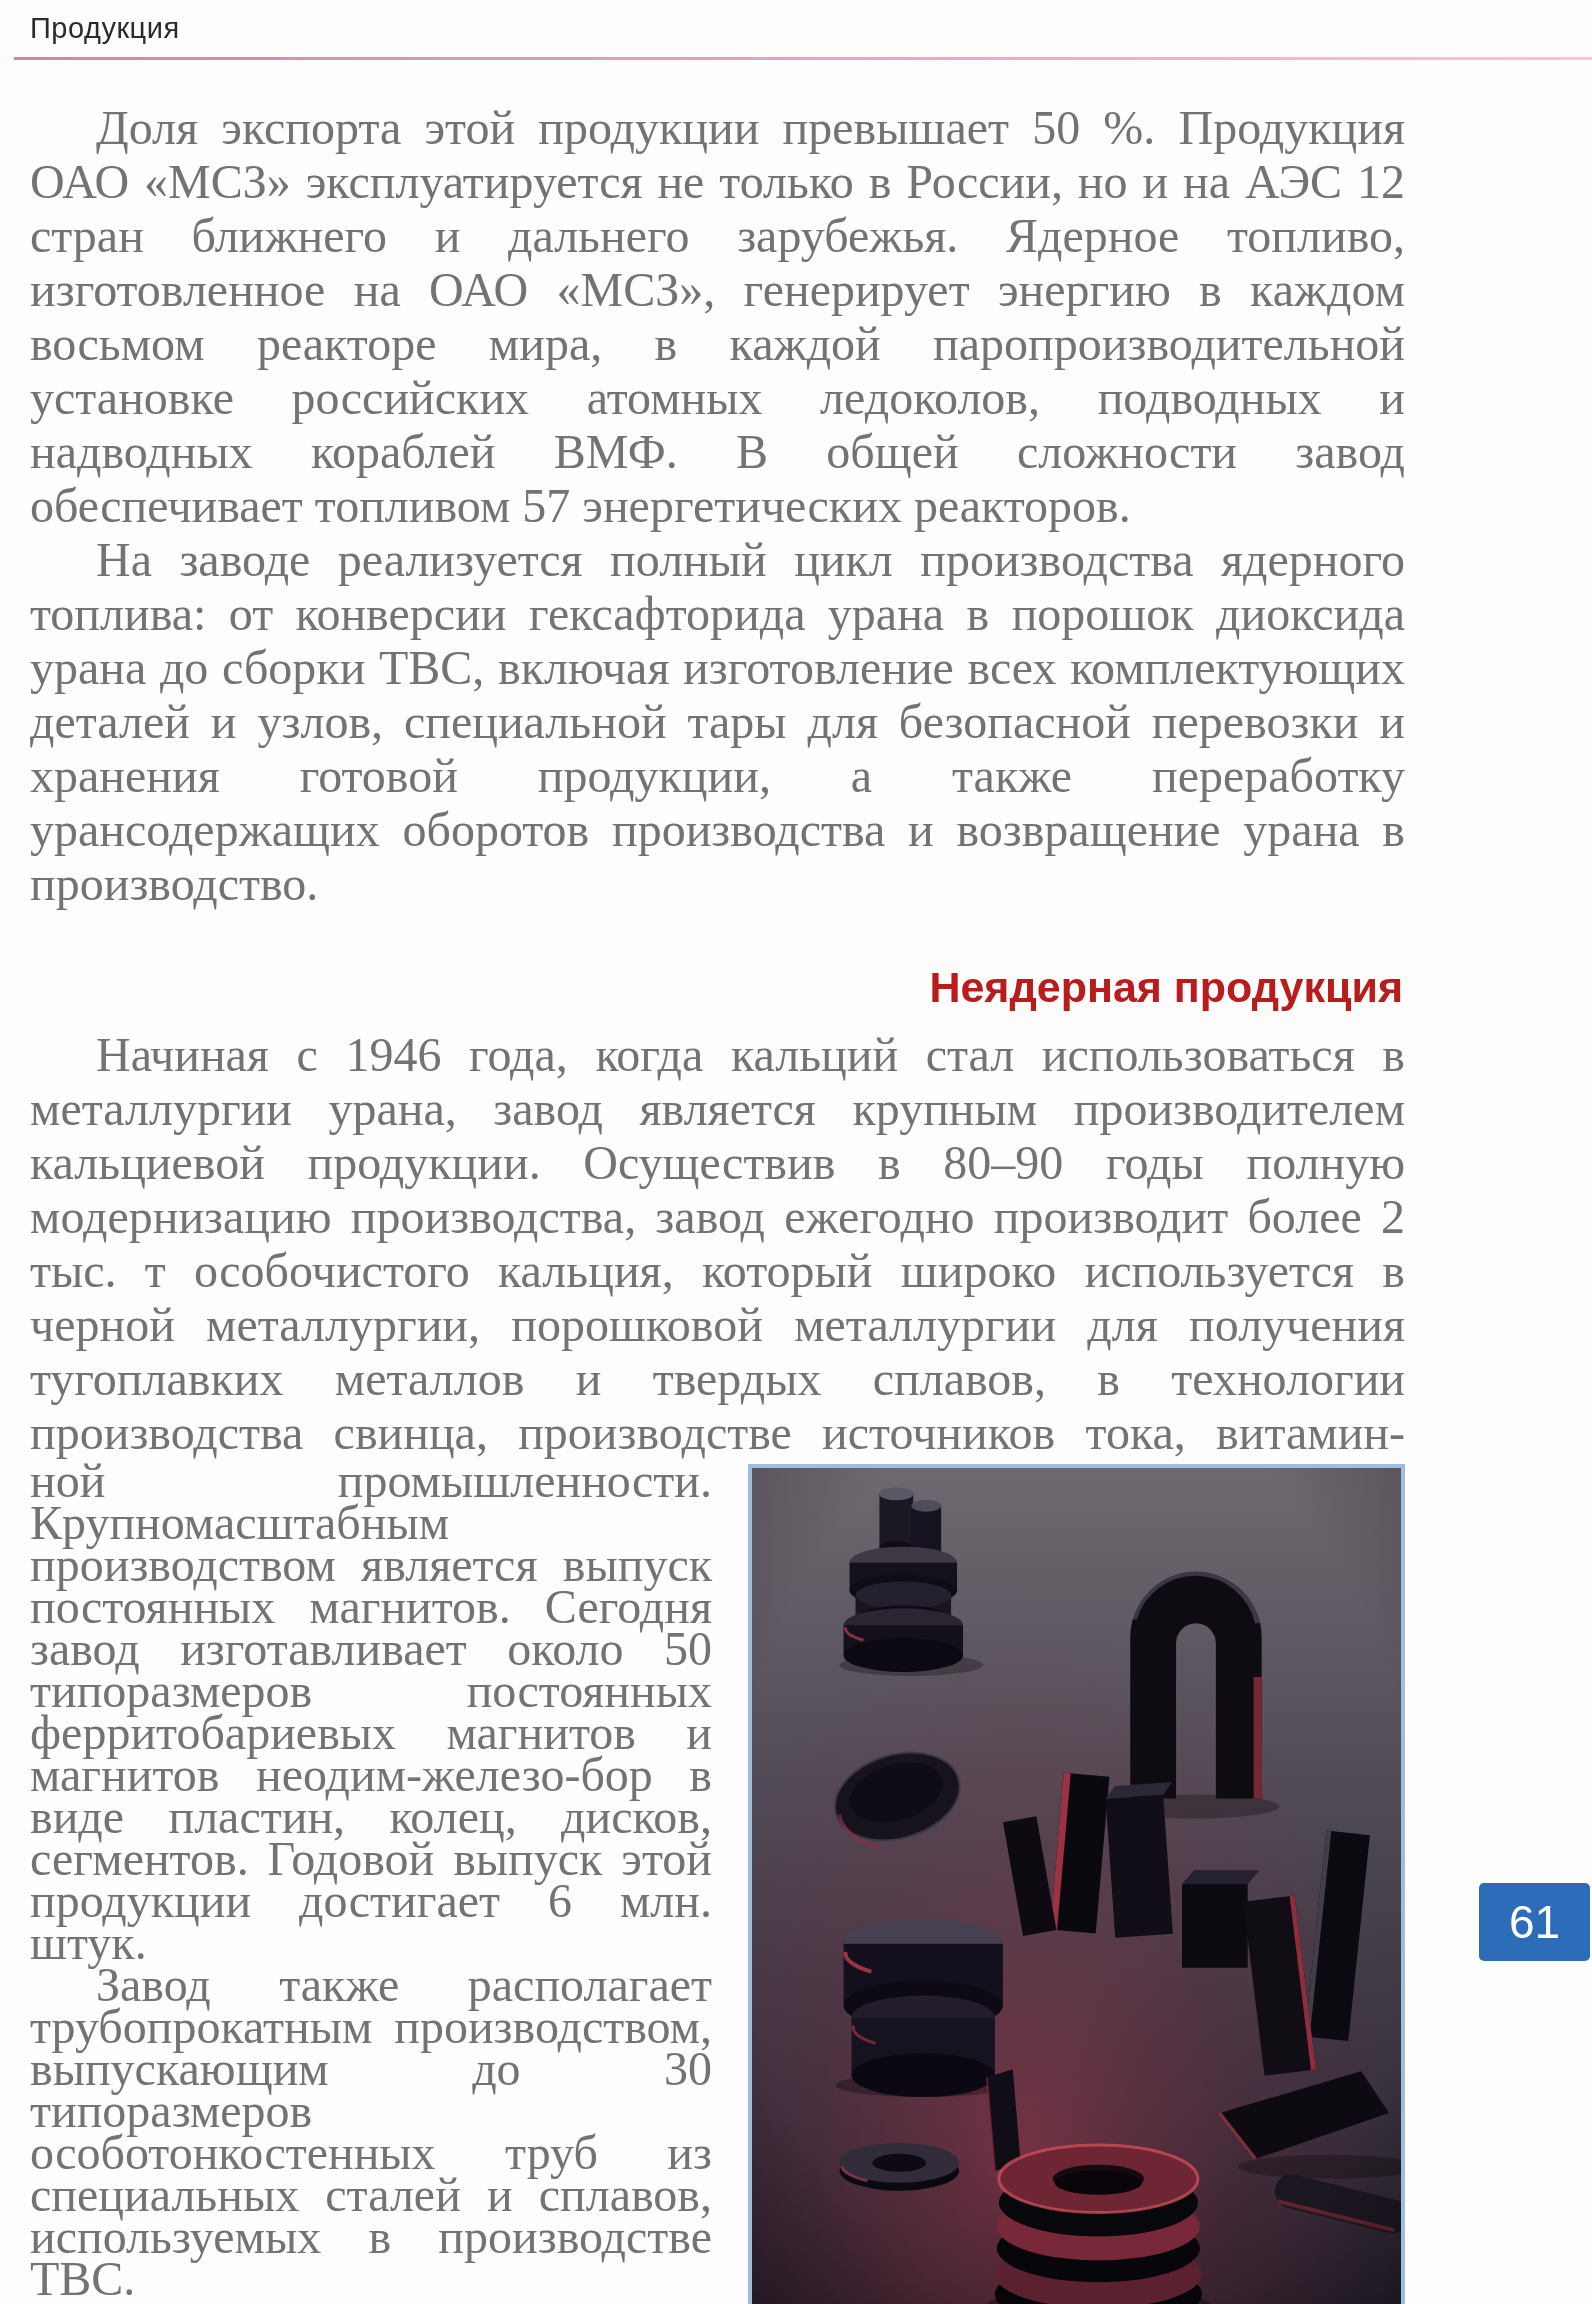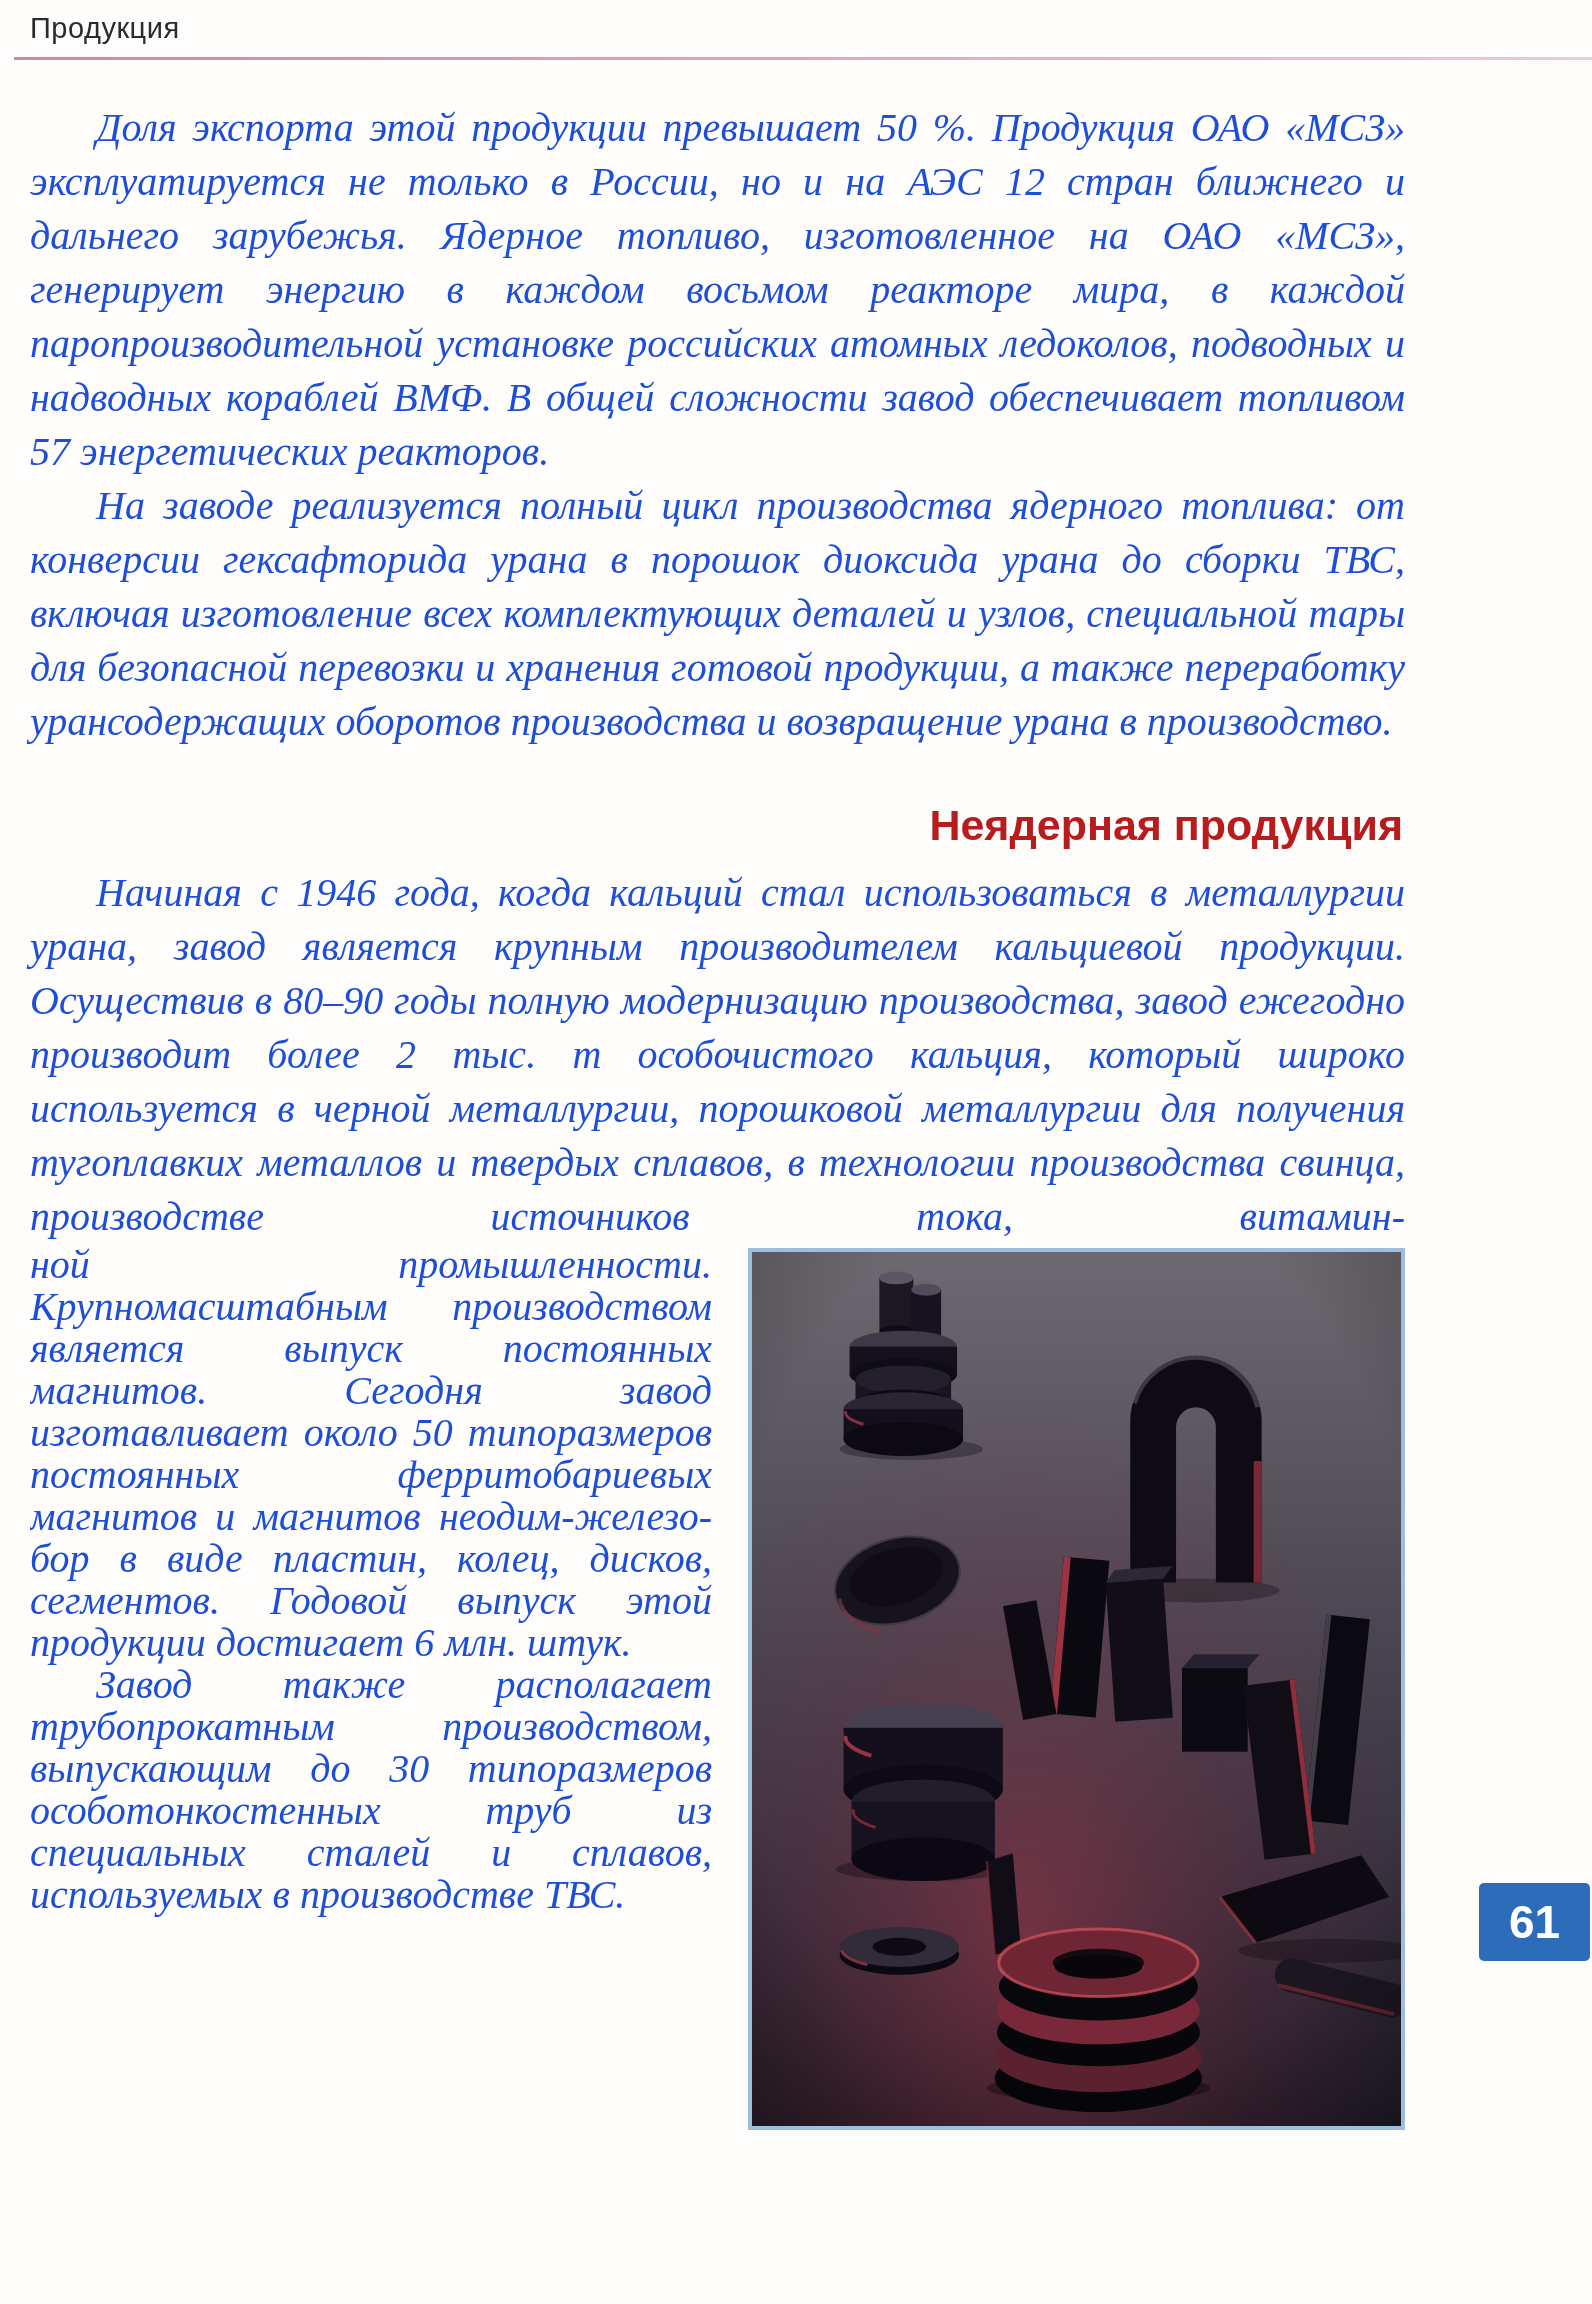--- a/index.html
+++ b/index.html
@@ -30,25 +30,24 @@
     background: linear-gradient(to right, #c987ad, #ecc9dd);
   }
   .content {
     position: absolute;
     top: 101px;
     left: 30px;
     width: 1375px;
   }
   p.body {
     margin: 0;
-    font-size: 40px;
+    font-size: 48px;
     line-height: 54px;
     text-align: justify;
-    color: #1d4ed8;
-    font-style: italic;
+    color: #737373;
   }
   .indent { text-indent: 66px; }
   .justify-last { text-align-last: justify; }
   .section-heading {
     margin: 52px 2px 16px 0;
     font-family: "Liberation Sans", sans-serif;
     font-weight: 700;
     font-size: 43px;
     text-align: right;
     color: #b91c1c;
@@ -73,21 +72,21 @@
     width: 111px;
     height: 78px;
     background: #2d6cb8;
     border-radius: 5px;
     display: flex;
     align-items: center;
     justify-content: center;
   }
   .page-number-box span {
     font-family: "Liberation Sans", sans-serif;
-    font-weight: 700;
+    font-weight: 400;
     font-size: 46px;
     color: #ffffff;
   }
 </style>
 </head>
 <body>
 
 <div class="page">
 
   <div class="running-header">Продукция</div>

